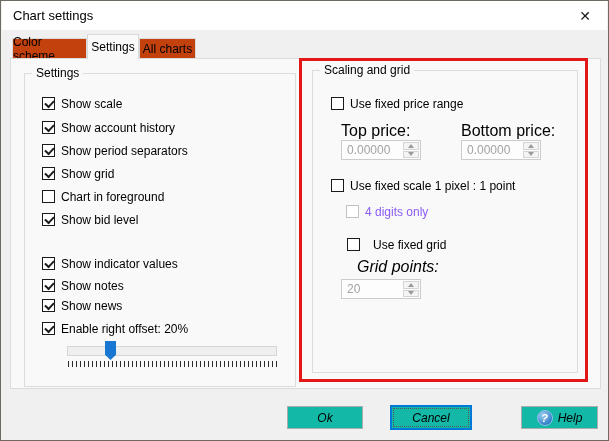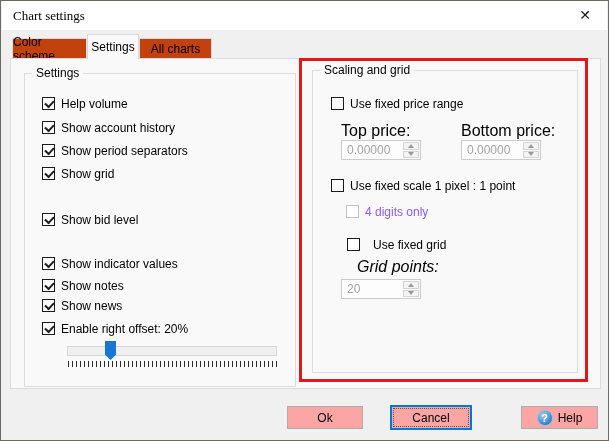--- a/index.html
+++ b/index.html
@@ -6,42 +6,41 @@
   html,body { width:609px; height:441px; }
   body { font-family: "Liberation Sans", sans-serif; font-size: 12px; color:#000; }
 
   .window{
     position:relative; width:609px; height:441px;
     background:#f0f0f0; border:1px solid #6e6963; overflow:hidden;
   }
   .titlebar{
     position:absolute; left:1px; top:0; right:1px; height:29px;
     background:#ffffff;
-    font-family:Liberation Serif, serif;
   }
   .title{ position:absolute; left:11px; top:7px; font-size:13px; color:#000; }
   .close-btn{
     position:absolute; right:10px; top:4px; width:24px; height:21px;
     display:flex; align-items:center; justify-content:center;
     font-size:14px; color:#1a1a1a; cursor:default;
   }
 
   
   .tab{
     position:absolute; display:flex; align-items:center; justify-content:center;
     border:1px solid #d9d9d9; border-bottom:none;
     background:#f0f0f0; font-size:12px; z-index:1;
   }
   .tab-inactive{ top:37px; height:21px; background:#c2410c; }
   .tab-active{
     top:33px; height:25px; background:#f9f9f9; z-index:3;
   }
   .tab-colorscheme{ left:11px;  width:75px; }
   .tab-settings   { left:86px;  width:52px; }
-  .tab-allcharts  { left:138px; width:73px; }
+  .tab-allcharts  { left:138px; width:57px; }
 
   .tabpanel{
     position:absolute; left:9px; top:57px; width:591px; height:331px;
     background:#f9f9f9; border:1px solid #dcdcdc; z-index:2;
   }
 
   
   .groupbox{ position:absolute; border:1px solid #dcdcdc; }
   .groupbox-label{
     position:absolute; top:-8px; left:7px; background:#f9f9f9; padding:0 4px;
@@ -120,23 +119,23 @@
 
   
   .highlight-rect{
     position:absolute; left:298px; top:57px; width:289px; height:324px;
     border:3px solid #e21717; z-index:5; pointer-events:none;
   }
 
   
   .btn{
     position:absolute; top:405px; height:23px;
-    background:#fca5a5; border:1px solid #adadad;
+    background:#14b8a6; border:1px solid #adadad;
     display:flex; align-items:center; justify-content:center;
-    font-size:12px; gap:5px;
+    font-size:12px; gap:5px;font-style:italic;
   }
   .btn-ok{ left:286px; width:76px; }
   .btn-cancel{
     left:389px; width:82px; top:404px; height:25px;
     border:2px solid #0078d7;
   }
   .btn-cancel::before{
     content:""; position:absolute; inset:1px; border:1px dotted #555;
   }
   .btn-help{ left:520px; width:77px; }
@@ -169,33 +168,37 @@
   </div>
 
   <div class="tabpanel">
 
     <div class="groupbox group-settings">
       <span class="groupbox-label">Settings</span>
     </div>
 
     <div class="cbrow lr0">
       <span class="cb checked"></span>
-      <span class="cblabel">Help volume</span>
+      <span class="cblabel">Show scale</span>
     </div>
     <div class="cbrow lr1">
       <span class="cb checked"></span>
       <span class="cblabel">Show account history</span>
     </div>
     <div class="cbrow lr2">
       <span class="cb checked"></span>
       <span class="cblabel">Show period separators</span>
     </div>
     <div class="cbrow lr3">
       <span class="cb checked"></span>
       <span class="cblabel">Show grid</span>
+    </div>
+    <div class="cbrow lr4">
+      <span class="cb"></span>
+      <span class="cblabel">Chart in foreground</span>
     </div>
     <div class="cbrow lr5">
       <span class="cb checked"></span>
       <span class="cblabel">Show bid level</span>
     </div>
     <div class="cbrow lr7">
       <span class="cb checked"></span>
       <span class="cblabel">Show indicator values</span>
     </div>
     <div class="cbrow lr8">

